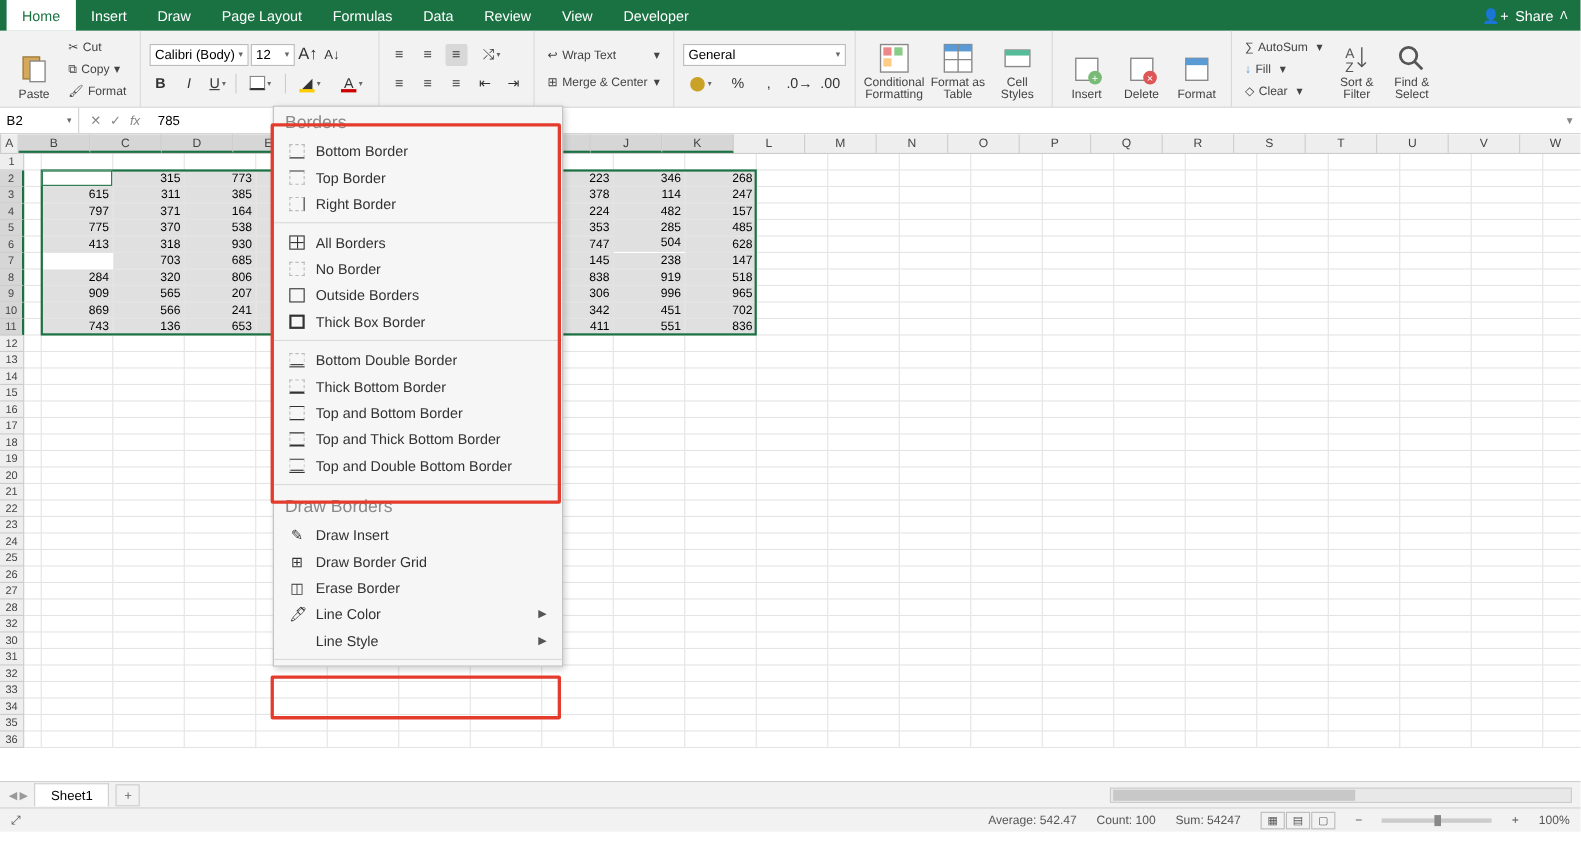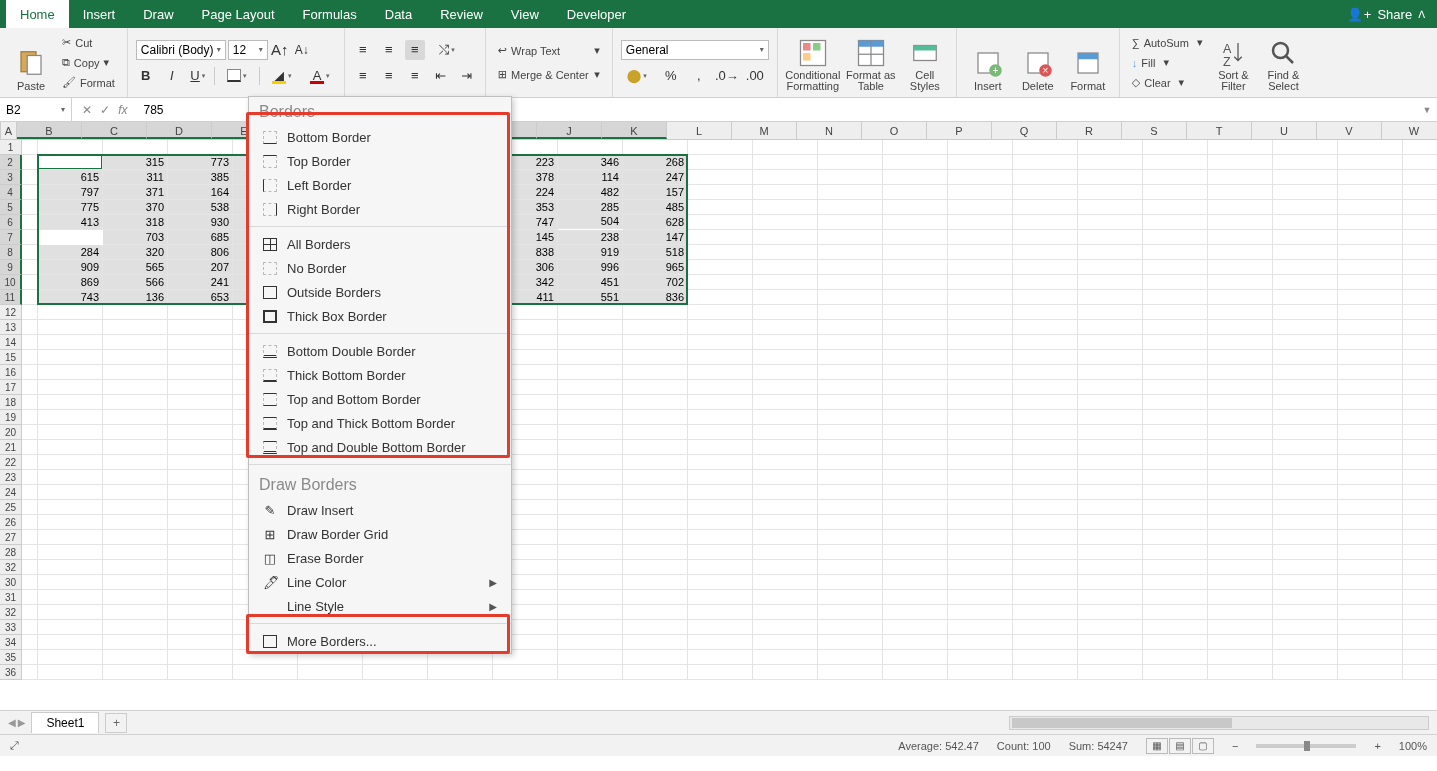--- a/index.html
+++ b/index.html
@@ -1287,24 +1287,20 @@
   <div id="dd-sec1">
       <div class="dd-item">
         <span class="ico bico bottom"></span>
         <span>Bottom Border</span>
       </div>
       <div class="dd-item">
         <span class="ico bico top"></span>
         <span>Top Border</span>
       </div>
       <div class="dd-item">
-        <span class="ico bico left"></span>
-        <span>Left Border</span>
-      </div>
-      <div class="dd-item">
         <span class="ico bico right"></span>
         <span>Right Border</span>
       </div>
     </div>
   <div class="dd-sep"></div>
   <div id="dd-sec2">
       <div class="dd-item">
         <span class="ico bico all"></span>
         <span>All Borders</span>
       </div>
@@ -1364,24 +1360,20 @@
         <span>Line Color</span>
         <span class="arrow">▶</span>
       </div>
       <div class="dd-item">
         <span style="width: 14px; display: inline-block; text-align: center;"></span>
         <span>Line Style</span>
         <span class="arrow">▶</span>
       </div>
     </div>
   <div class="dd-sep"></div>
-  <div class="dd-item">
-      <span class="ico bico outside"></span>
-      <span>More Borders...</span>
-    </div>
 </div>
 
 <div class="highlight" style="left:246px; top:112px; width:264px; height:346px;"></div>
 <div class="highlight" style="left:246px; top:614px; width:264px; height:40px;"></div>
 
 <div class="sheet-tabs">
   <div class="nav-arrows">
       <span>◀</span>
       <span>▶</span>
     </div>

